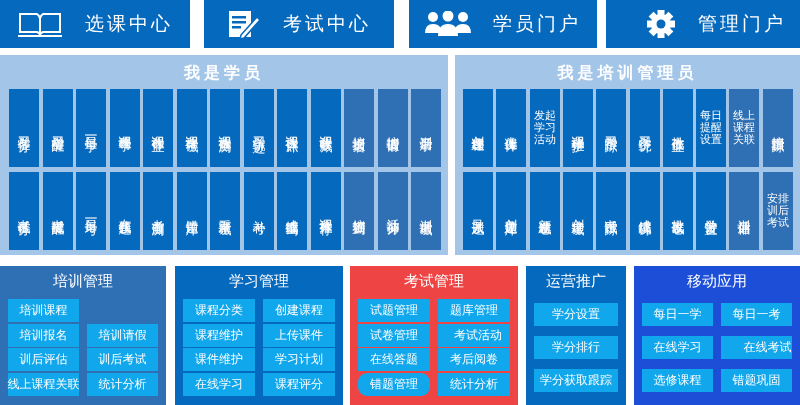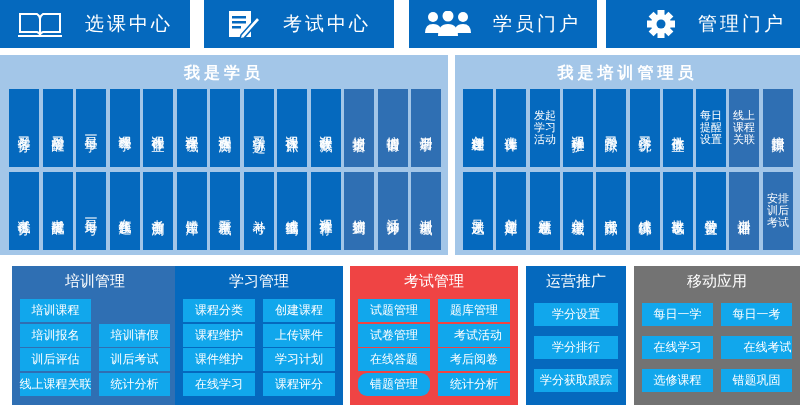--- a/index.html
+++ b/index.html
@@ -222,21 +222,21 @@
     </div>
     <div class="tile c-steel" style="left: 729px; top: 172px;">
       <span class="v">训后评估</span>
     </div>
     <div class="tile c-steel" style="left: 763px; top: 172px;">
       <span class="sm">安排训后考试</span>
     </div>
   </div>
 
 <div id="modules">
-    <div class="box" style="left: 12px; width: 166px; background: rgb(47, 111, 179);">
+    <div class="box" style="left: 0px; width: 166px; background: rgb(47, 111, 179);">
       <div class="box-title">培训管理</div>
       <div class="pill" style="left: 8px; width: 71px; top: 32.875px;">培训课程</div>
       <div class="pill" style="left: 8px; width: 71px; top: 57.625px;">培训报名</div>
       <div class="pill" style="left: 87px; width: 71px; top: 57.625px;">培训请假</div>
       <div class="pill" style="left: 8px; width: 71px; top: 82.375px;">训后评估</div>
       <div class="pill" style="left: 87px; width: 71px; top: 82.375px;">训后考试</div>
       <div class="pill" style="left: 8px; width: 71px; top: 107.125px;">线上课程关联</div>
       <div class="pill" style="left: 87px; width: 71px; top: 107.125px;">统计分析</div>
     </div>
     <div class="box" style="left: 175px; width: 168px; background: rgb(5, 105, 190);">
@@ -260,21 +260,21 @@
       <div class="pill" style="left: 88px; width: 72px; top: 82.375px;">考后阅卷</div>
       <div class="pill" style="left: 8px; width: 72px; top: 107.125px; border-radius: 9px;">错题管理</div>
       <div class="pill" style="left: 88px; width: 72px; top: 107.125px;">统计分析</div>
     </div>
     <div class="box" style="left: 526px; width: 100px; background: rgb(5, 105, 190);">
       <div class="box-title">运营推广</div>
       <div class="pill" style="left: 8px; width: 84px; top: 37px;">学分设置</div>
       <div class="pill" style="left: 8px; width: 84px; top: 70px;">学分排行</div>
       <div class="pill" style="left: 8px; width: 84px; top: 103px;">学分获取跟踪</div>
     </div>
-    <div class="box" style="left: 634px; width: 166px; background: #737373;">
+    <div class="box" style="left: 634px; width: 166px; background: #1d4ed8;">
       <div class="box-title">移动应用</div>
       <div class="pill" style="left: 8px; width: 71px; top: 37px;">每日一学</div>
       <div class="pill" style="left: 87px; width: 71px; top: 37px;">每日一考</div>
       <div class="pill" style="left: 8px; width: 71px; top: 70px;">在线学习</div>
       <div class="pill" style="left: 87px; width: 71px; top: 70px; padding-left: 22px;">在线考试</div>
       <div class="pill" style="left: 8px; width: 71px; top: 103px;">选修课程</div>
       <div class="pill" style="left: 87px; width: 71px; top: 103px;">错题巩固</div>
     </div>
   </div>
 

